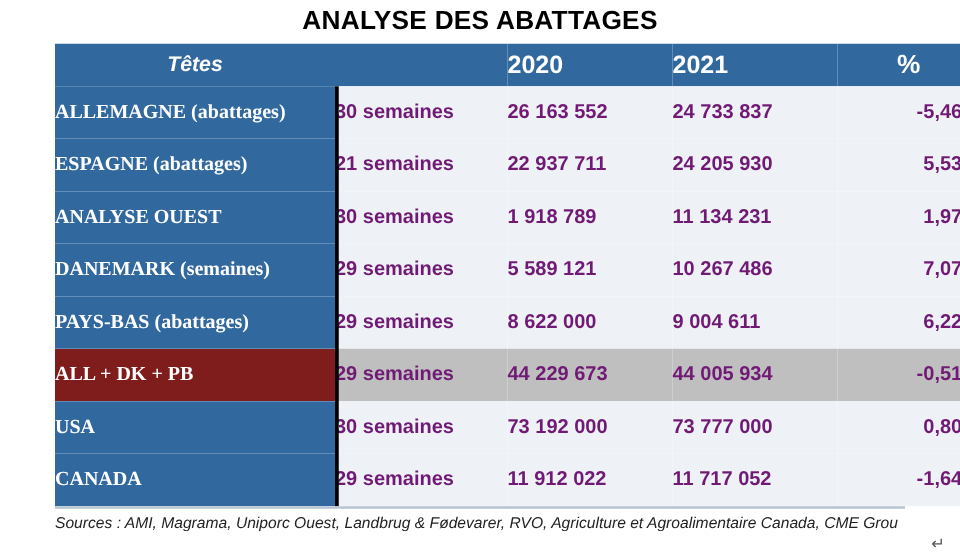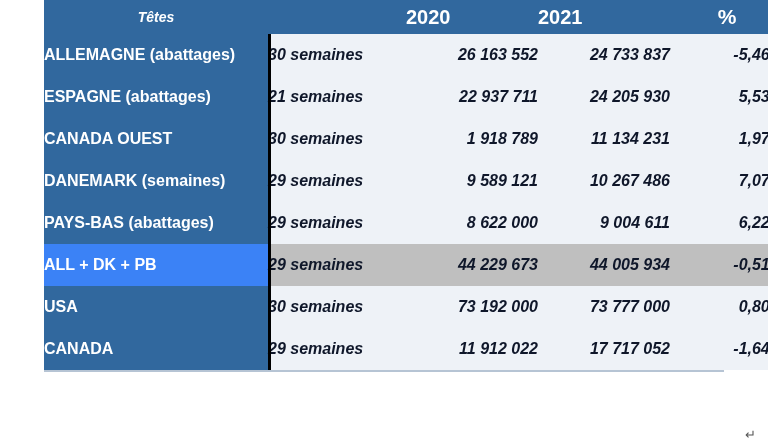--- a/index.html
+++ b/index.html
@@ -53,21 +53,21 @@
   
   .hdr td {
     background: #31689e;
     color: #ffffff;
     font-weight: bold;
     height: 34px;
     vertical-align: middle;
   }
   .hdr .h-label {
     font-style: italic;
-    font-size: 14px;
+    font-size: 17px;
     text-align: center;
     font-weight: bold;
   }
   .hdr .h-blank {
     background: #31689e;
   }
   .hdr .h-year {
     font-size: 20px;
     text-align: left;
   }
@@ -80,48 +80,48 @@
   tr.row { height: 42px; }
   td.label {
     background: #31689e;
     color: #ffffff;
     font-weight: bold;
     font-size: 16px;
     padding-left: 10px;
     vertical-align: middle;
     white-space: nowrap;
     overflow: hidden;
+    font-family: Liberation Serif, serif;
   }
   td.cell {
     background: #eef2f7;
     font-weight: bold;
     font-size: 16px;
-    color: #0f172a;
+    color: #701a75;
     vertical-align: middle;
-    font-style: italic;
   }
   td.weeks {
     text-align: left;
     padding-left: 12px;
   }
   td.num {
-    text-align: right;
+    text-align: left;
     padding-right: 18px;
   }
   td.pct {
     text-align: right;
     padding-right: 14px;
     font-size: 16px;
     font-weight: bold;
   }
   tr.highlight td.cell {
     background: #bfbfbf;
   }
   tr.highlight td.label {
-    background: #3b82f6;
+    background: #7f1d1d;
   }
   .pos { color: #047b04; }
   .neg { color: #c00000; }
 
   
   .vline {
     position: absolute;
     top: 34px;
     left: 224px;
     width: 3px;
@@ -152,20 +152,21 @@
     bottom: 6px;
     font-size: 13px;
     color: #555555;
   }
 </style>
 </head>
 <body>
 
 <div class="page">
 
+  <div class="title">ANALYSE DES ABATTAGES</div>
 
   <div class="table-wrap">
     <table class="data">
       <colgroup>
         <col class="col-label">
         <col class="col-weeks">
         <col class="col-y1">
         <col class="col-y2">
         <col class="col-pct">
       </colgroup>
@@ -185,30 +186,30 @@
             <td class="cell pct neg">-5,46%</td>
           </tr>
           <tr class="row">
             <td class="label">ESPAGNE (abattages)</td>
             <td class="cell weeks">21 semaines</td>
             <td class="cell num">22 937 711</td>
             <td class="cell num">24 205 930</td>
             <td class="cell pct pos">5,53%</td>
           </tr>
           <tr class="row">
-            <td class="label">CANADA OUEST</td>
+            <td class="label">ANALYSE OUEST</td>
             <td class="cell weeks">30 semaines</td>
             <td class="cell num">1 918 789</td>
             <td class="cell num">11 134 231</td>
             <td class="cell pct pos">1,97%</td>
           </tr>
           <tr class="row">
             <td class="label">DANEMARK (semaines)</td>
             <td class="cell weeks">29 semaines</td>
-            <td class="cell num">9 589 121</td>
+            <td class="cell num">5 589 121</td>
             <td class="cell num">10 267 486</td>
             <td class="cell pct pos">7,07%</td>
           </tr>
           <tr class="row">
             <td class="label">PAYS-BAS (abattages)</td>
             <td class="cell weeks">29 semaines</td>
             <td class="cell num">8 622 000</td>
             <td class="cell num">9 004 611</td>
             <td class="cell pct pos">6,22%</td>
           </tr>
@@ -223,25 +224,26 @@
             <td class="label">USA</td>
             <td class="cell weeks">30 semaines</td>
             <td class="cell num">73 192 000</td>
             <td class="cell num">73 777 000</td>
             <td class="cell pct pos">0,80%</td>
           </tr>
           <tr class="row">
             <td class="label">CANADA</td>
             <td class="cell weeks">29 semaines</td>
             <td class="cell num">11 912 022</td>
-            <td class="cell num">17 717 052</td>
+            <td class="cell num">11 717 052</td>
             <td class="cell pct neg">-1,64%</td>
           </tr>
         </tbody>
     </table>
     <div class="vline"></div>
     <div class="hline-bottom"></div>
   </div>
 
+  <div class="sources">Sources : AMI, Magrama, Uniporc Ouest, Landbrug &amp; Fødevarer, RVO, Agriculture et Agroalimentaire Canada, CME Grou</div>
 
   <div class="pilcrow">↵</div>
 
 </div>
 
 </body></html>

